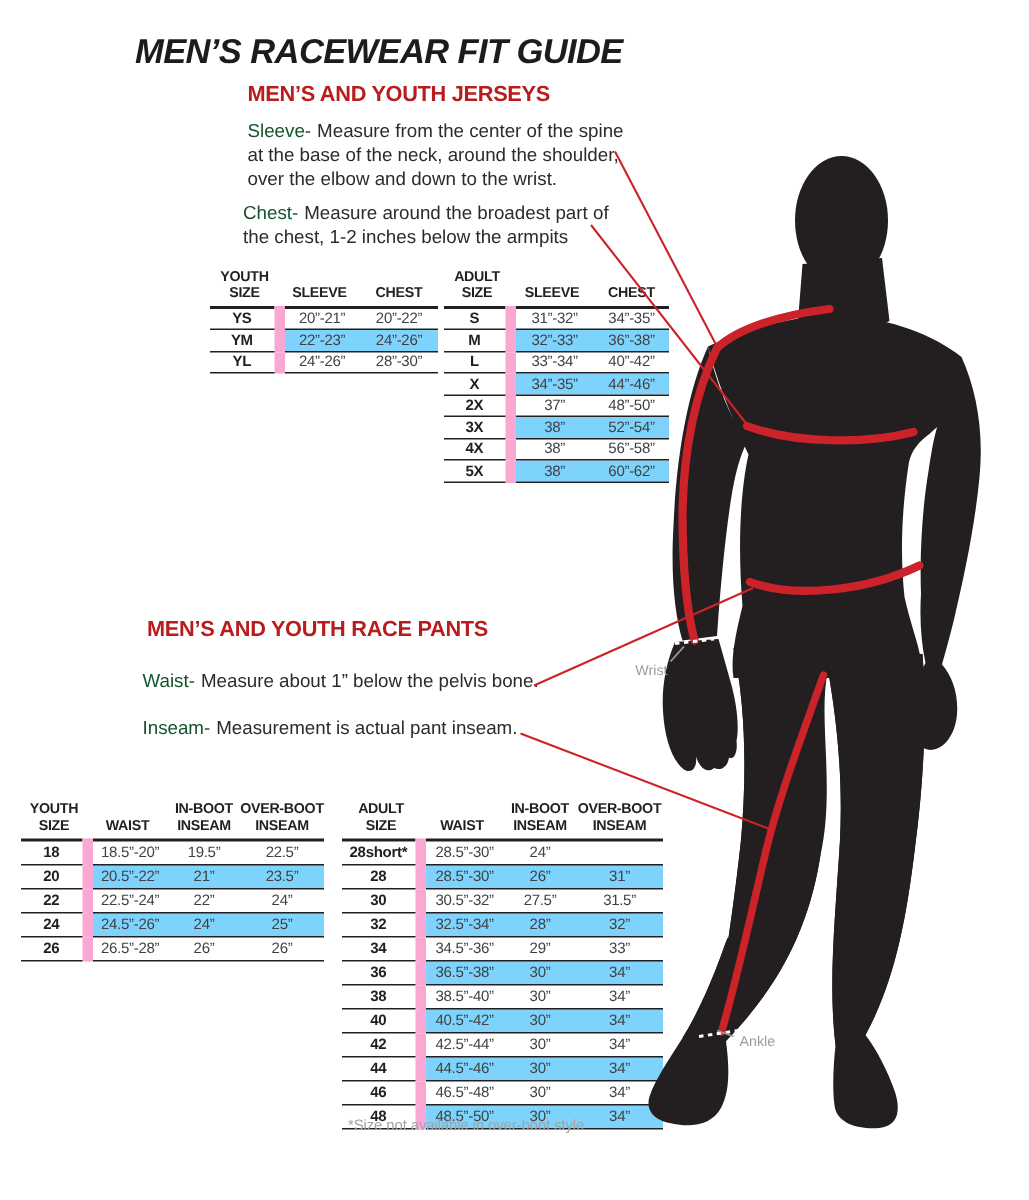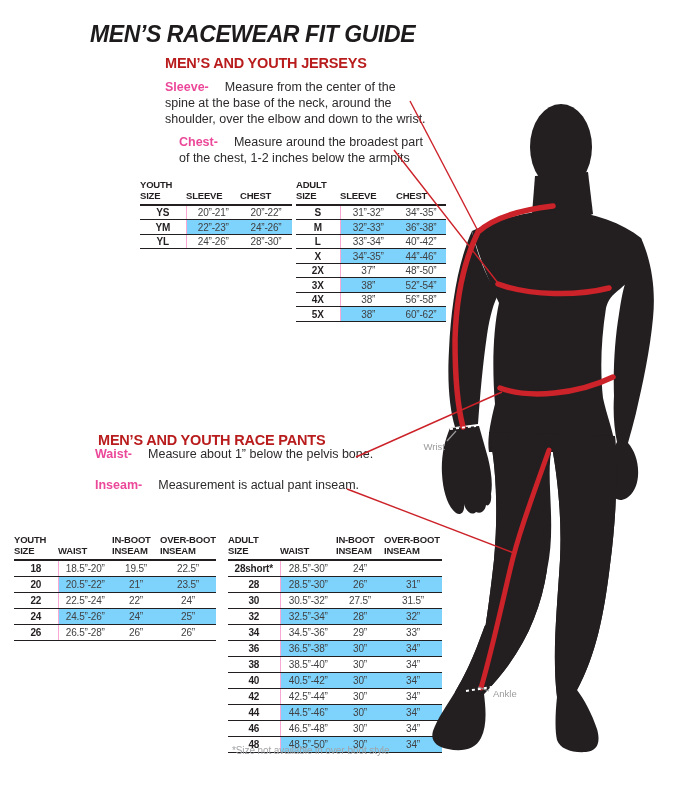--- a/index.html
+++ b/index.html
@@ -11,38 +11,38 @@
   h1.title{
     margin:0;font-size:23px;font-style:italic;font-weight:800;letter-spacing:-0.4px;
     color:#1d1b1c;white-space:nowrap;
   }
   h2.section{
     margin:0;font-size:14.5px;font-weight:800;letter-spacing:-0.2px;color:#b91c1c;white-space:nowrap;
   }
   p.desc{
     margin:0;font-size:12.5px;line-height:1.28;color:#2d2a2b;
   }
-  p.desc .term{color:#ec4899;font-weight:700;margin-right:16px;}
+  p.desc .term{color:#14532d;font-weight:400;margin-right:4px;}
   p.oneline{white-space:nowrap;}
   .footnote{font-size:10px;color:#a1a3a6;letter-spacing:-0.1px;}
 
   table.size-table{
     position:absolute;border-collapse:collapse;table-layout:fixed;
   }
   .size-table th{
     border-bottom:2px solid #231f20;vertical-align:bottom;padding:0 0 2px 0;
-    font-size:9.5px;font-weight:800;line-height:1.2;letter-spacing:-0.2px;text-align:left;color:#231f20;
+    font-size:9.5px;font-weight:800;line-height:1.2;letter-spacing:-0.2px;text-align:center;color:#231f20;
   }
   .size-table th .h1{min-height:11px;}
   .size-table td{
     border-bottom:1.5px solid #231f20;text-align:center;padding:0;
     font-size:10px;color:#414042;letter-spacing:-0.2px;vertical-align:middle;
   }
   .size-table td.size-cell{
-    font-weight:800;color:#231f20;border-right:1px solid #f9a8d4;
+    font-weight:800;color:#231f20;border-right:7px solid #f9a8d4;
   }
   .size-table tr.shaded td:not(.size-cell){background:#7dd3fc;}
   table.jersey td{height:13.5px;}
   table.pants td{height:15px;}
 
   #youth-jersey-table{left:140px;top:179px;width:152px;}
   #youth-jersey-table th:nth-child(1){width:46px;}
   #youth-jersey-table th:nth-child(2){width:54px;}
   #adult-jersey-table{left:296px;top:179px;width:150px;}
   #adult-jersey-table th:nth-child(1){width:44px;}
@@ -62,21 +62,21 @@
 <body>
 
 <div class="page">
 
   <h1 class="title abs" style="left:90px;top:21px;">MEN’S RACEWEAR FIT GUIDE</h1>
 
   <h2 class="section abs" style="left:165px;top:55px;">MEN’S AND YOUTH JERSEYS</h2>
 
   <p class="desc abs" style="left:165px;top:79px;width:262px;"><span class="term">Sleeve-</span><span>Measure from the center of the spine at the base of the neck, around the shoulder, over the elbow and down to the wrist.</span></p>
 
-  <p class="desc abs" style="left:179px;top:134px;width:244px;"><span class="term">Chest-</span><span>Measure around the broadest part of the chest, 1-2 inches below the armpits</span></p>
+  <p class="desc abs" style="left:162px;top:134px;width:244px;"><span class="term">Chest-</span><span>Measure around the broadest part of the chest, 1-2 inches below the armpits</span></p>
 
   <table id="youth-jersey-table" class="size-table jersey">
       <thead>
         <tr>
           <th>
             <div class="h1">YOUTH</div>
             <div class="h2">SIZE</div>
           </th>
           <th>
             <div class="h1">&nbsp;</div>
@@ -161,21 +161,21 @@
           <td>56”-58”</td>
         </tr>
         <tr class="shaded">
           <td class="size-cell">5X</td>
           <td>38”</td>
           <td>60”-62”</td>
         </tr>
       </tbody>
     </table>
 
-  <h2 class="section abs" style="left:98px;top:432px;text-align:center;">MEN’S AND YOUTH RACE PANTS</h2>
+  <h2 class="section abs" style="left:98px;top:412px;text-align:center;">MEN’S AND YOUTH RACE PANTS</h2>
 
   <p class="desc oneline abs" style="left:95px;top:446px;"><span class="term">Waist-</span><span>Measure about 1” below the pelvis bone.</span></p>
 
   <p class="desc oneline abs" style="left:95px;top:477px;"><span class="term">Inseam-</span><span>Measurement is actual pant inseam.</span></p>
 
   <table id="youth-pants-table" class="size-table pants">
       <thead>
         <tr>
           <th>
             <div class="h1">YOUTH</div>

